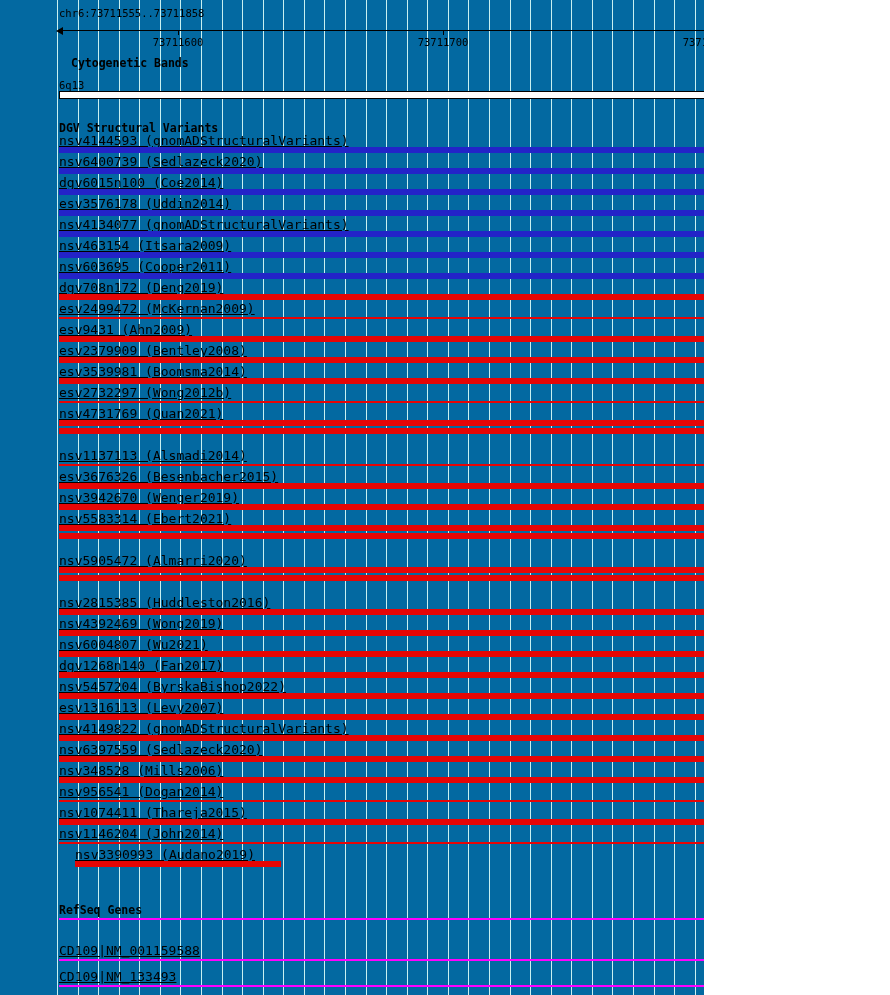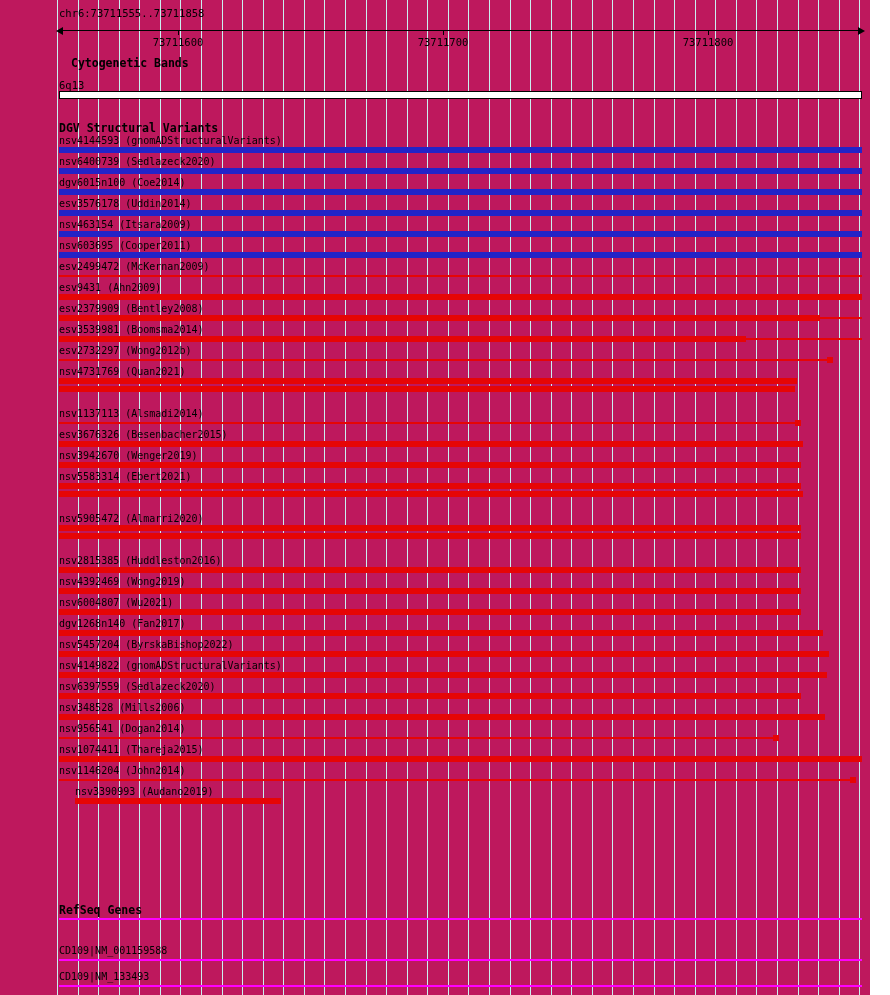--- a/index.html
+++ b/index.html
@@ -4,22 +4,22 @@
 <style>
   * { margin: 0; padding: 0; box-sizing: border-box; }
   html, body { background: #ffffff; }
   body {
     width: 890px; height: 995px;
     font-family: "DejaVu Sans Mono", "Liberation Mono", monospace;
     color: #000;
   }
   #page {
     position: relative;
-    width: 870px; height: 995px;
-    background: #be185d;
+    width: 704px; height: 995px;
+    background: #0369a1;
     overflow: hidden;
   }
   .gridlines { position: absolute; inset: 0; z-index: 0; }
   .gridline { position: absolute; top: 0; bottom: 0; width: 1px; }
   .content { position: absolute; inset: 0; z-index: 1; }
 
   .region-label { position: absolute; left: 59px; top: 7px; font-size: 10.5px; white-space: nowrap; }
 
   .ruler-line { position: absolute; left: 62px; top: 30px; width: 797px; height: 1px; background: #000; }
   .arrow-left {
@@ -37,21 +37,21 @@
 
   .section-title { position: absolute; left: 59px; font-weight: bold; font-size: 11.5px; white-space: nowrap; }
   .cyto-title   { top: 56px; margin-left: 12px; }
   .band-label   { position: absolute; left: 59px; top: 79px; font-size: 10.5px; }
   .band-rect    { position: absolute; left: 59px; top: 91px; width: 803px; height: 8px;
                   border: 1px solid #000; background: #ffffff; }
 
   .dgv-title    { top: 121px; }
   .track-list   { position: absolute; left: 59px; top: 134px; width: 803px; }
   .track        { position: relative; height: 21px; }
-  .track-label  { font-size: 10px; line-height: 13px; height: 13px; white-space: nowrap; }
+  .track-label  { font-size: 13px; line-height: 13px; height: 13px; white-space: nowrap; text-decoration: underline; }
   .bar-area     { position: relative; width: 803px; height: 6px; }
   .bar-thick    { position: absolute; top: 0; height: 6px; }
   .bar-line     { position: absolute; top: 2px; height: 2px; }
   .bar-block    { position: absolute; top: 0; height: 6px; }
 
   .refseq-title { top: 903px; }
   .gene-list    { position: absolute; left: 59px; top: 916px; width: 803px; }
   .gene-track   { position: relative; height: 26px; }
   .gene-area    { position: relative; width: 803px; height: 2px; margin-top: 2px; }
   .gene-line    { position: absolute; left: 0; top: 0; width: 803px; height: 1.5px; }
@@ -143,29 +143,41 @@
             <div class="bar-thick" style="left: 0px; width: 803px; background: rgb(35, 35, 200);"></div>
           </div>
         </div>
         <div class="track">
           <div class="track-label">esv3576178 (Uddin2014)</div>
           <div class="bar-area">
             <div class="bar-thick" style="left: 0px; width: 803px; background: rgb(35, 35, 200);"></div>
           </div>
         </div>
         <div class="track">
+          <div class="track-label">nsv4134077 (gnomADStructuralVariants)</div>
+          <div class="bar-area">
+            <div class="bar-thick" style="left: 0px; width: 803px; background: rgb(35, 35, 200);"></div>
+          </div>
+        </div>
+        <div class="track">
           <div class="track-label">nsv463154 (Itsara2009)</div>
           <div class="bar-area">
             <div class="bar-thick" style="left: 0px; width: 803px; background: rgb(35, 35, 200);"></div>
           </div>
         </div>
         <div class="track">
           <div class="track-label">nsv603695 (Cooper2011)</div>
           <div class="bar-area">
             <div class="bar-thick" style="left: 0px; width: 803px; background: rgb(35, 35, 200);"></div>
+          </div>
+        </div>
+        <div class="track">
+          <div class="track-label">dgv708n172 (Deng2019)</div>
+          <div class="bar-area">
+            <div class="bar-thick" style="left: 0px; width: 803px; background: rgb(230, 5, 5);"></div>
           </div>
         </div>
         <div class="track">
           <div class="track-label">esv2499472 (McKernan2009)</div>
           <div class="bar-area">
             <div class="bar-line" style="left: 0px; width: 803px; background: rgb(230, 5, 5);"></div>
           </div>
         </div>
         <div class="track">
           <div class="track-label">esv9431 (Ahn2009)</div>
@@ -267,20 +279,26 @@
         <div class="track">
           <div class="track-label">dgv1268n140 (Fan2017)</div>
           <div class="bar-area">
             <div class="bar-thick" style="left: 0px; width: 764px; background: rgb(230, 5, 5);"></div>
           </div>
         </div>
         <div class="track">
           <div class="track-label">nsv5457204 (ByrskaBishop2022)</div>
           <div class="bar-area">
             <div class="bar-thick" style="left: 0px; width: 770px; background: rgb(230, 5, 5);"></div>
+          </div>
+        </div>
+        <div class="track">
+          <div class="track-label">esv1316113 (Levy2007)</div>
+          <div class="bar-area">
+            <div class="bar-thick" style="left: 0px; width: 753px; background: rgb(230, 5, 5);"></div>
           </div>
         </div>
         <div class="track">
           <div class="track-label">nsv4149822 (gnomADStructuralVariants)</div>
           <div class="bar-area">
             <div class="bar-thick" style="left: 0px; width: 768px; background: rgb(230, 5, 5);"></div>
           </div>
         </div>
         <div class="track">
           <div class="track-label">nsv6397559 (Sedlazeck2020)</div>

